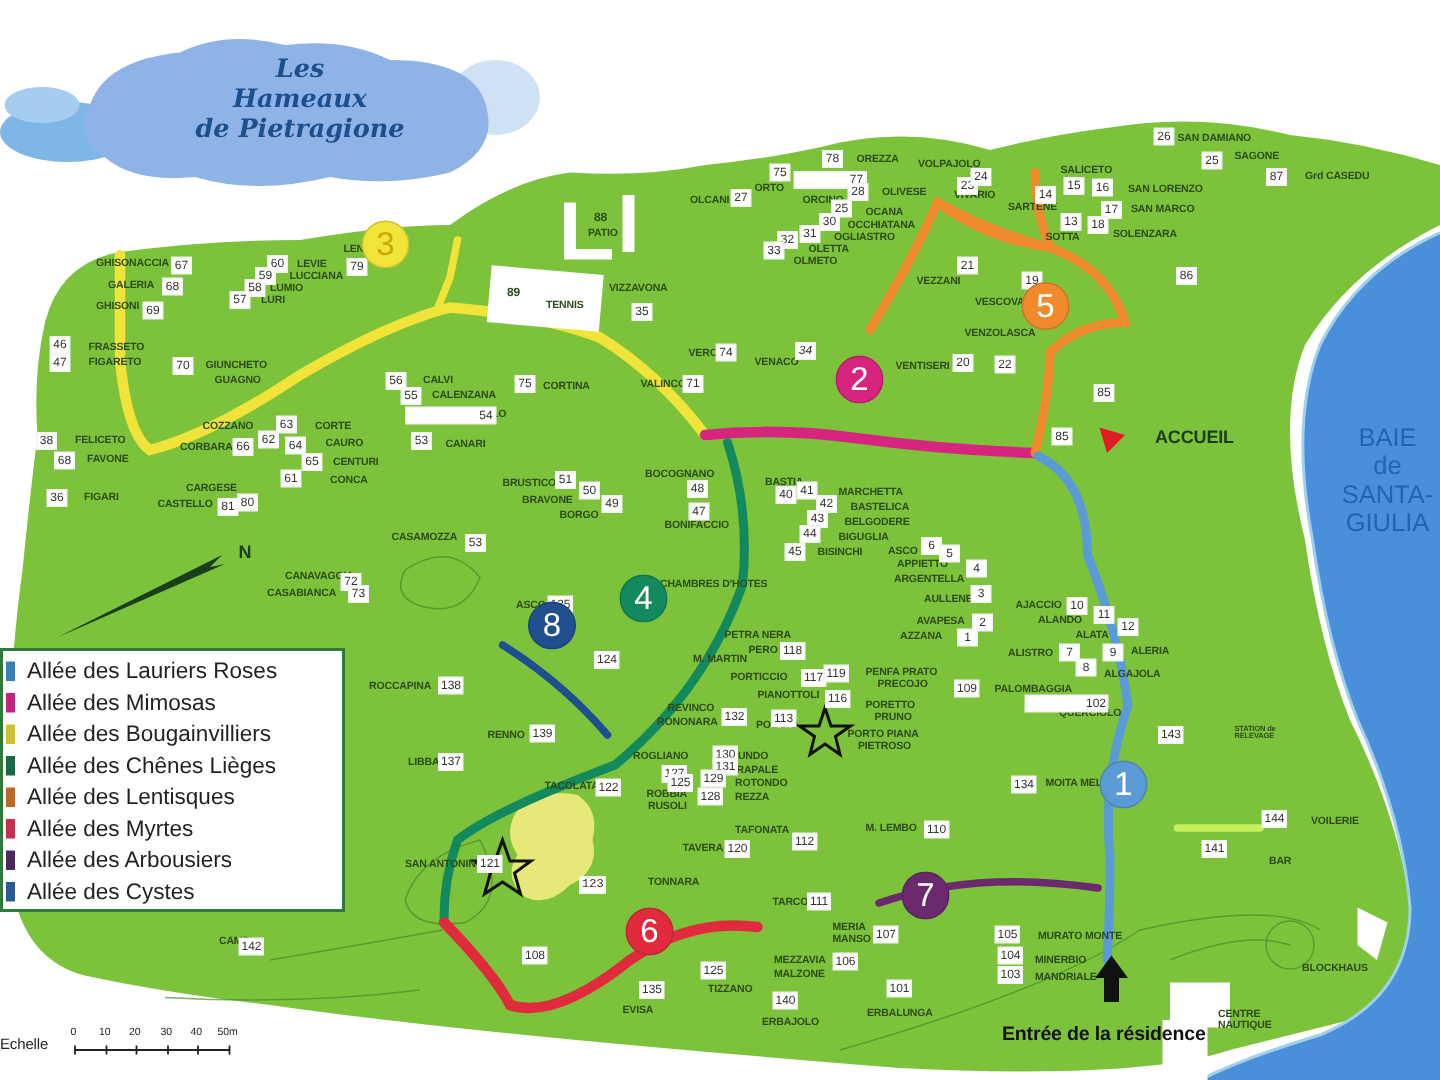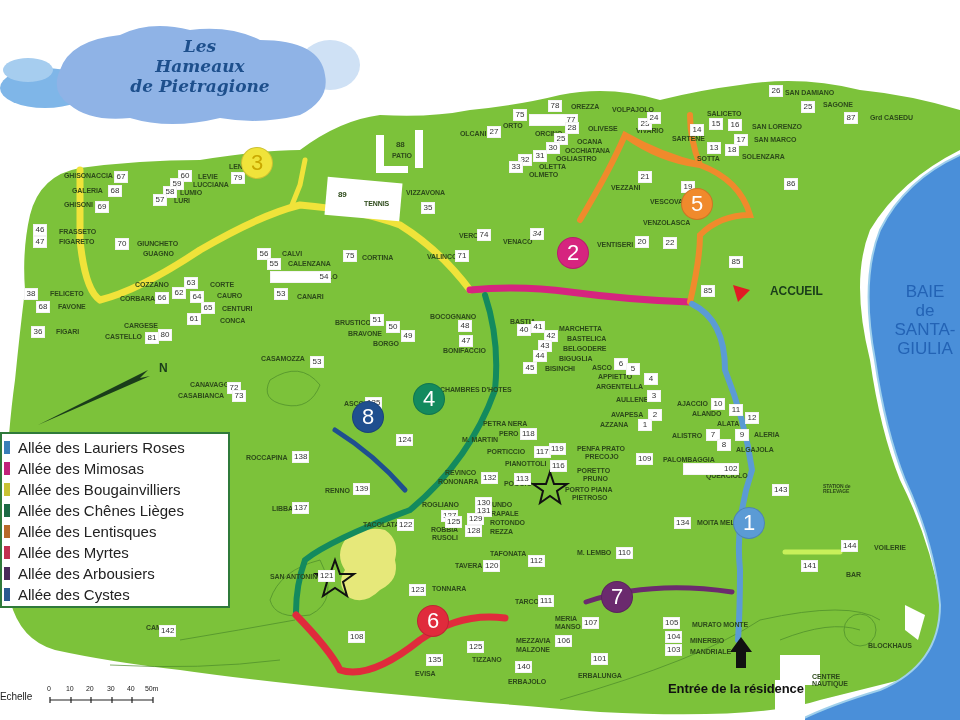--- a/index.html
+++ b/index.html
@@ -368,21 +368,21 @@
       <div class="lot" style="left: 446px; top: 517px;">125</div>
       <div class="lot" style="left: 468px; top: 514px;">129</div>
       <div class="lot" style="left: 466px; top: 526px;">128</div>
       <div class="lot" style="left: 398px; top: 520px;">122</div>
       <div class="lot" style="left: 484px; top: 561px;">120</div>
       <div class="lot" style="left: 529px; top: 556px;">112</div>
       <div class="lot" style="left: 617px; top: 548px;">110</div>
       <div class="lot" style="left: 842px; top: 541px;">144</div>
       <div class="lot" style="left: 802px; top: 561px;">141</div>
       <div class="lot" style="left: 319px; top: 571px;">121</div>
-      <div class="lot" style="left: 410px; top: 585px;">123</div>
+      <div class="lot" style="left: 387px; top: 585px; font-family: Liberation Mono, monospace;">123</div>
       <div class="lot" style="left: 539px; top: 596px;">111</div>
       <div class="lot" style="left: 583px; top: 618px;">107</div>
       <div class="lot" style="left: 556px; top: 636px;">106</div>
       <div class="lot" style="left: 664px; top: 618px;">105</div>
       <div class="lot" style="left: 666px; top: 632px;">104</div>
       <div class="lot" style="left: 666px; top: 645px;">103</div>
       <div class="lot" style="left: 592px; top: 654px;">101</div>
       <div class="lot" style="left: 516px; top: 662px;">140</div>
       <div class="lot" style="left: 349px; top: 632px;">108</div>
       <div class="lot" style="left: 427px; top: 655px;">135</div>

